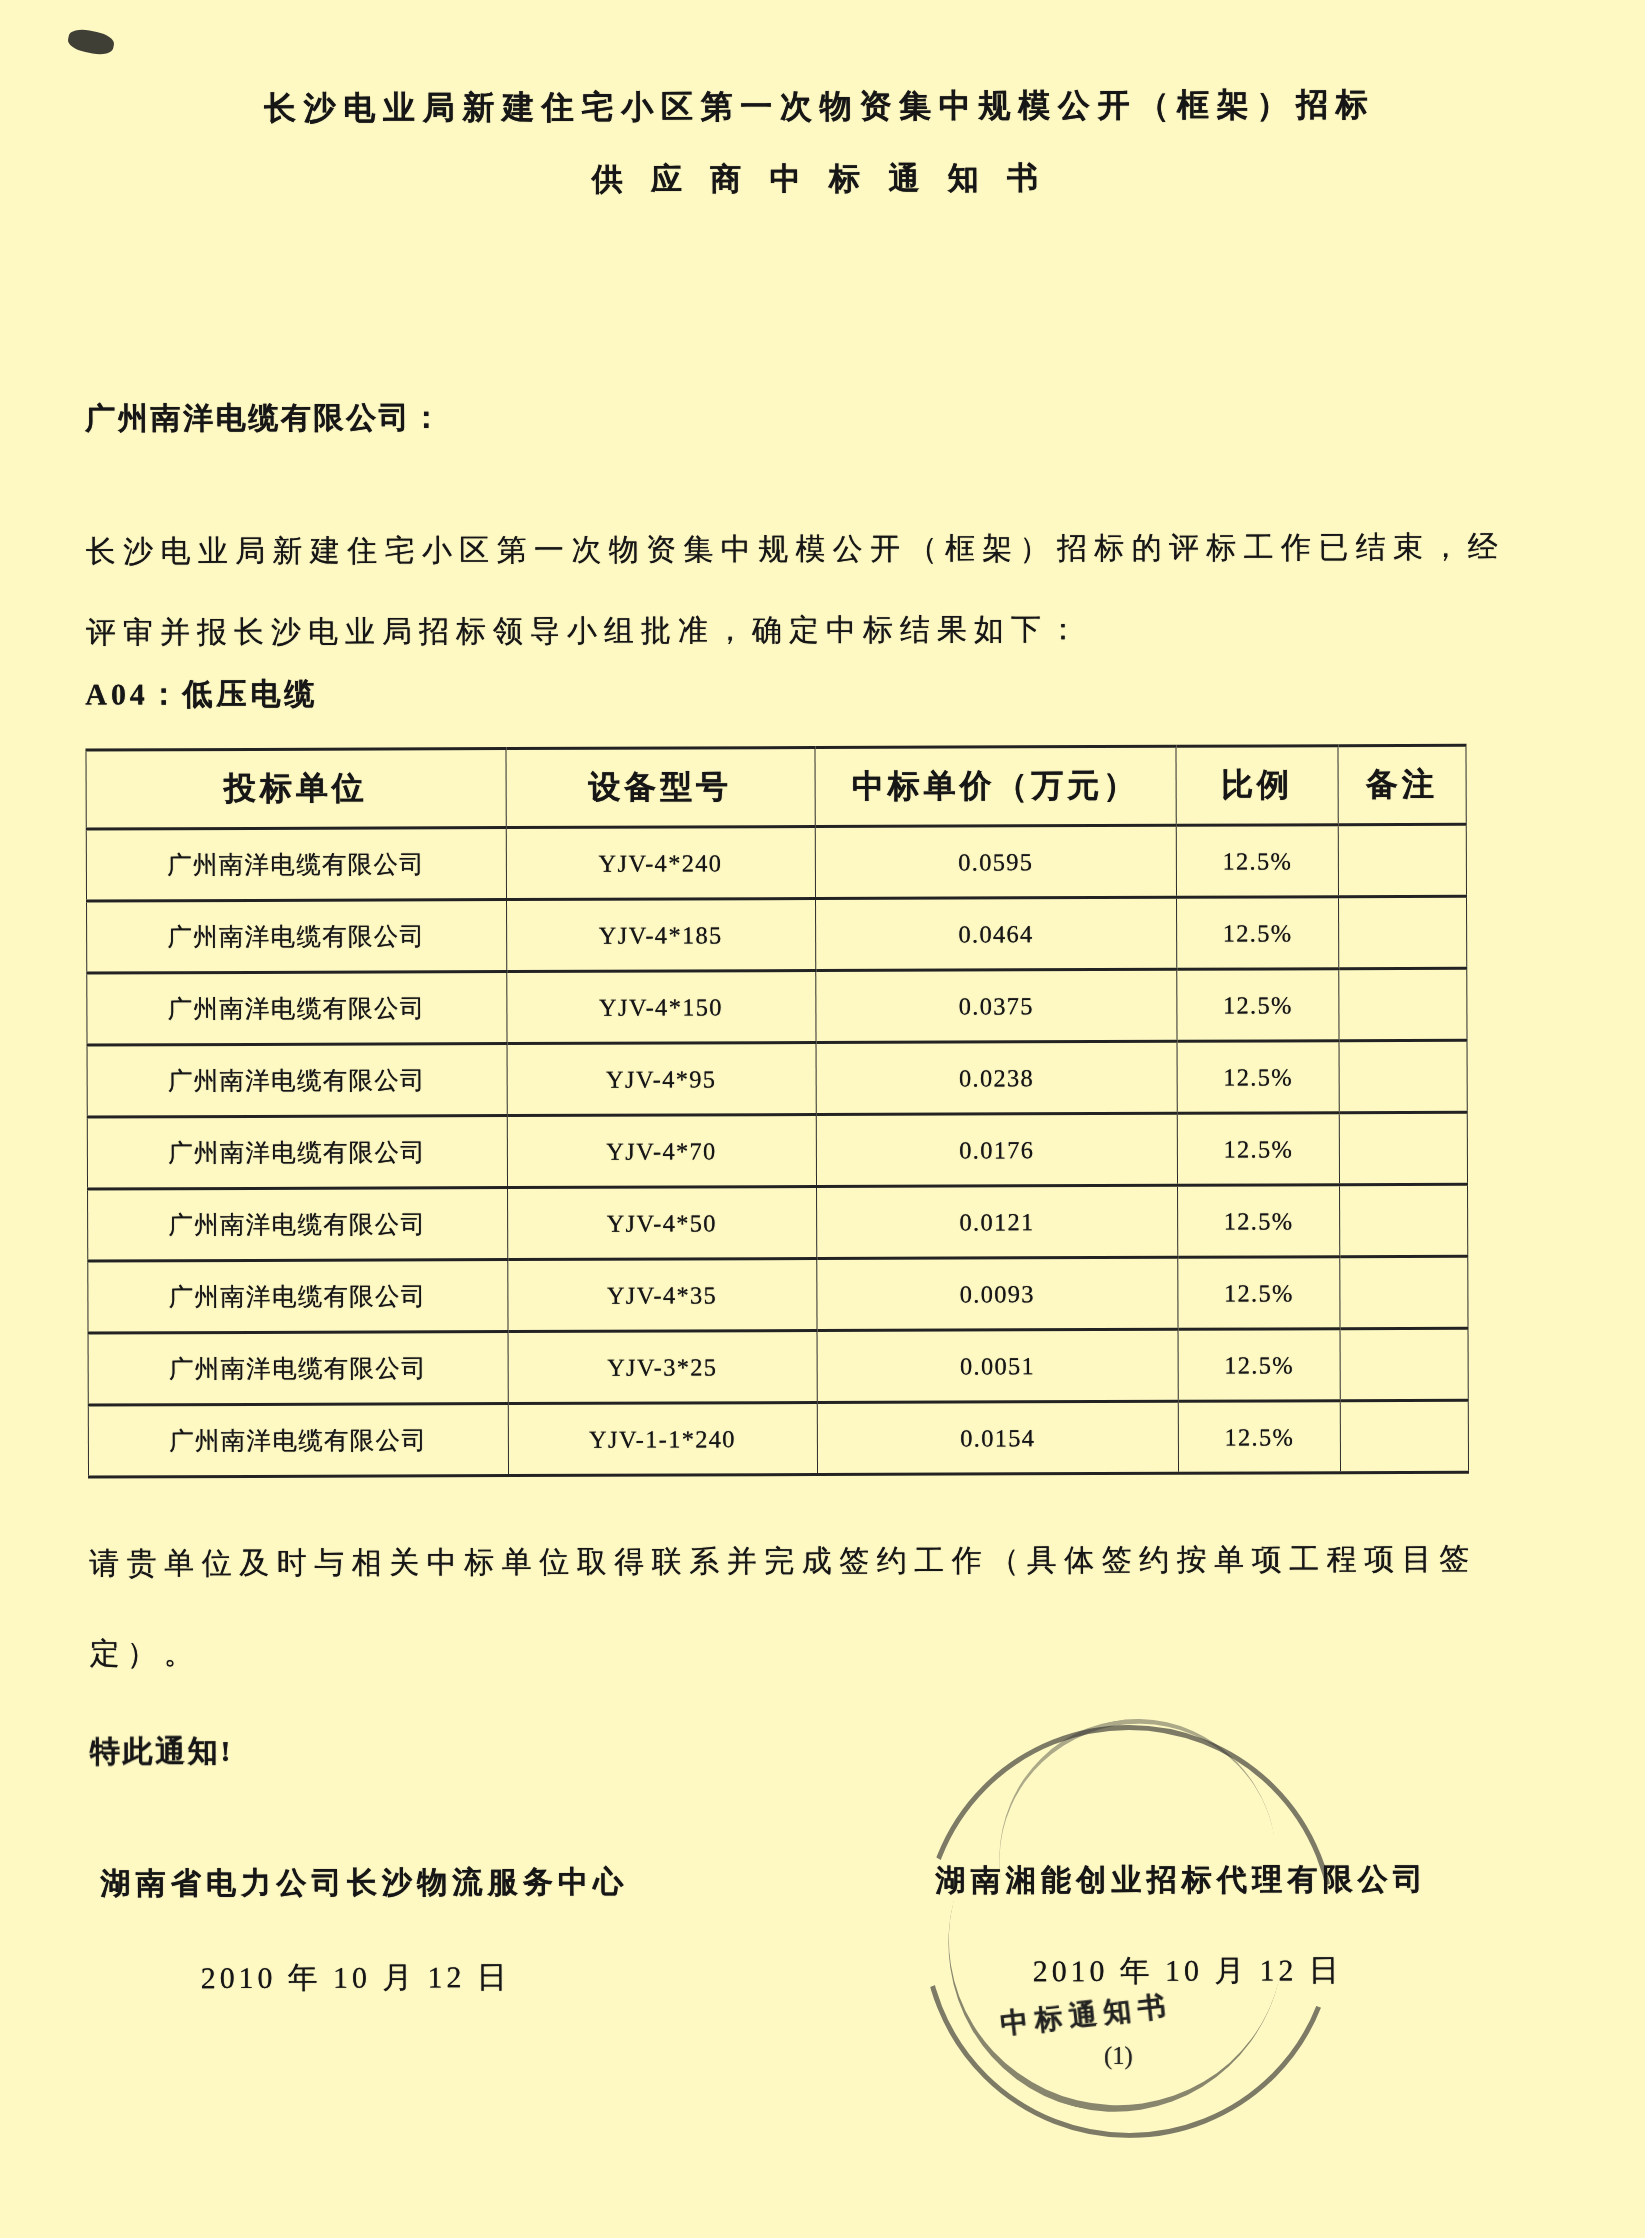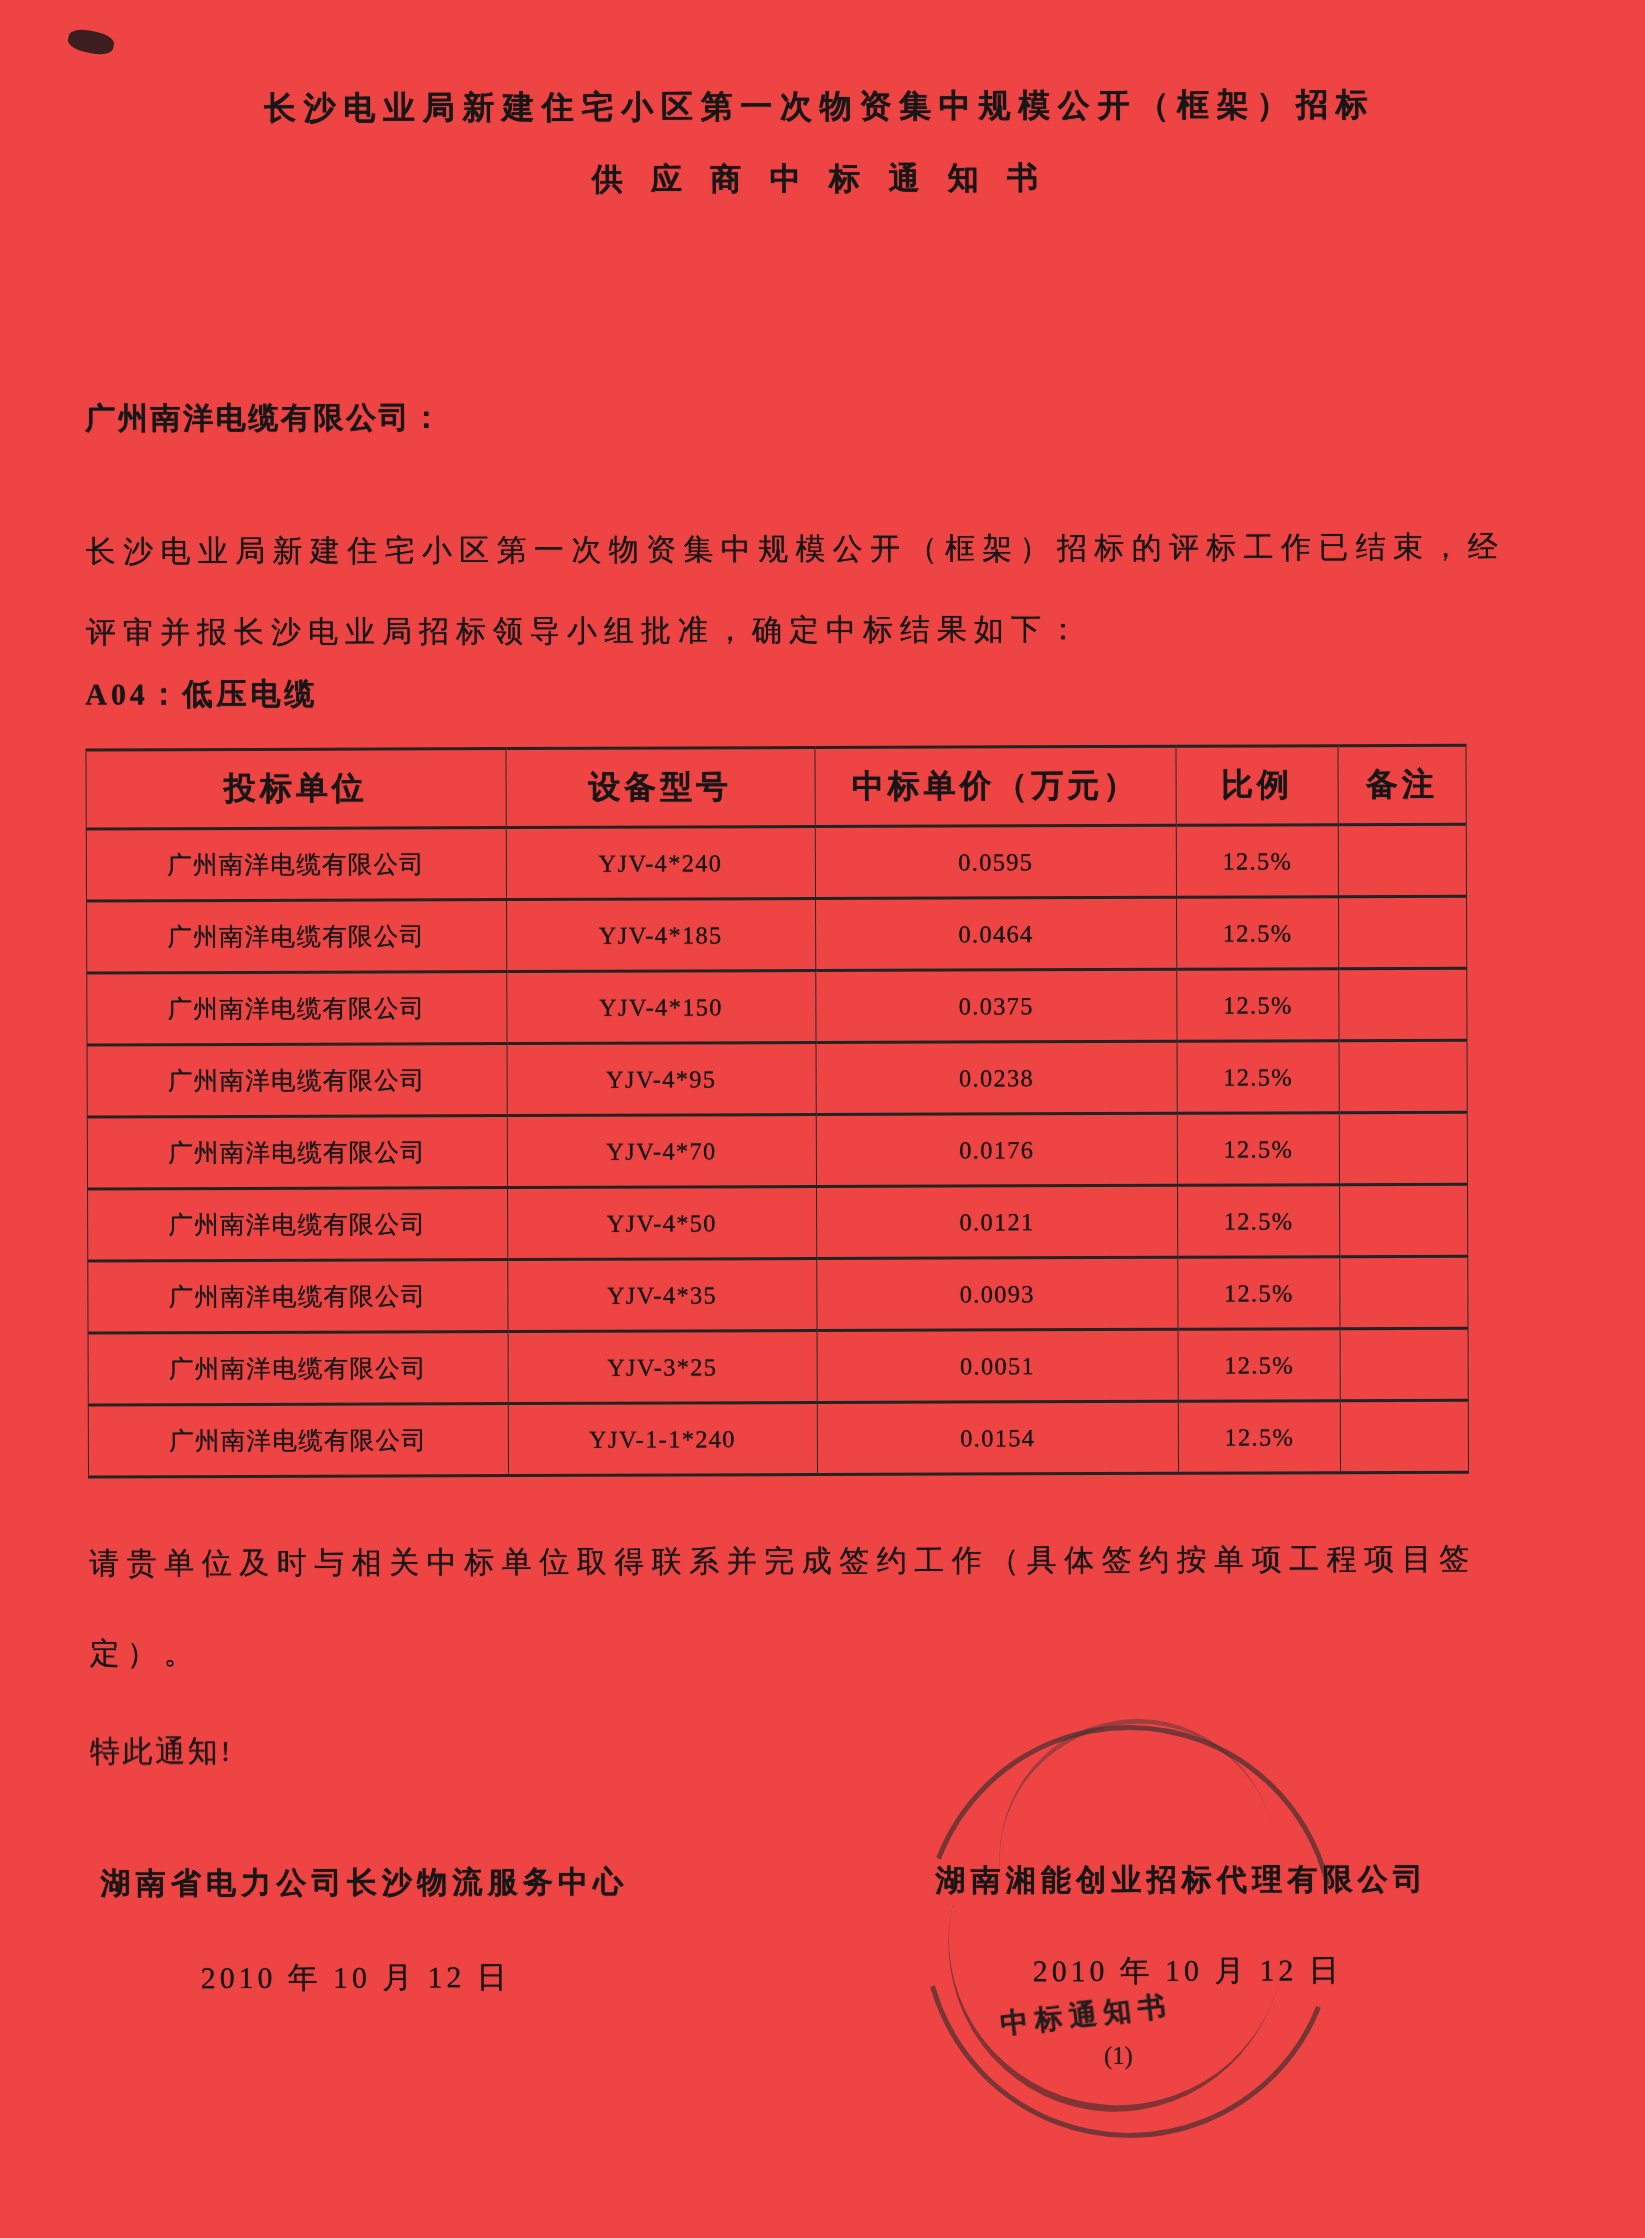--- a/index.html
+++ b/index.html
@@ -6,21 +6,21 @@
   body{
     width:1645px;height:2239px;
     background:#fcfcfa;
     font-family:"Liberation Serif","DejaVu Serif",serif;
     color:#161616;
     overflow:hidden;
   }
   .page{
     position:relative;
     width:1645px;height:2239px;
-    background:#ef4444;
+    background:#fef9c3;
   }
   .tilt{
     position:absolute;inset:0;
     transform:rotate(-0.2deg);
     transform-origin:50% 40%;
   }
   .scan{ text-shadow:0 0 0.8px rgba(25,25,25,.85); }
 
   .title1{
     padding-top:83px;
@@ -89,21 +89,21 @@
   .closing{
     margin:40px 0 0 87px;
     width:1387px;
     font-size:30px;
     letter-spacing:7px;
     line-height:90px;
     text-align:justify;
   }
   .notice{
     position:absolute;left:87px;top:1729px;
-    font-size:30px;font-weight:normal;
+    font-size:30px;font-weight:bold;
     letter-spacing:2.6px;
     filter:blur(0.3px);
   }
   .sig-org{
     position:absolute;
     font-size:30px;font-weight:bold;
     letter-spacing:5.2px;
     z-index:3;
   }
   .sig-date{

